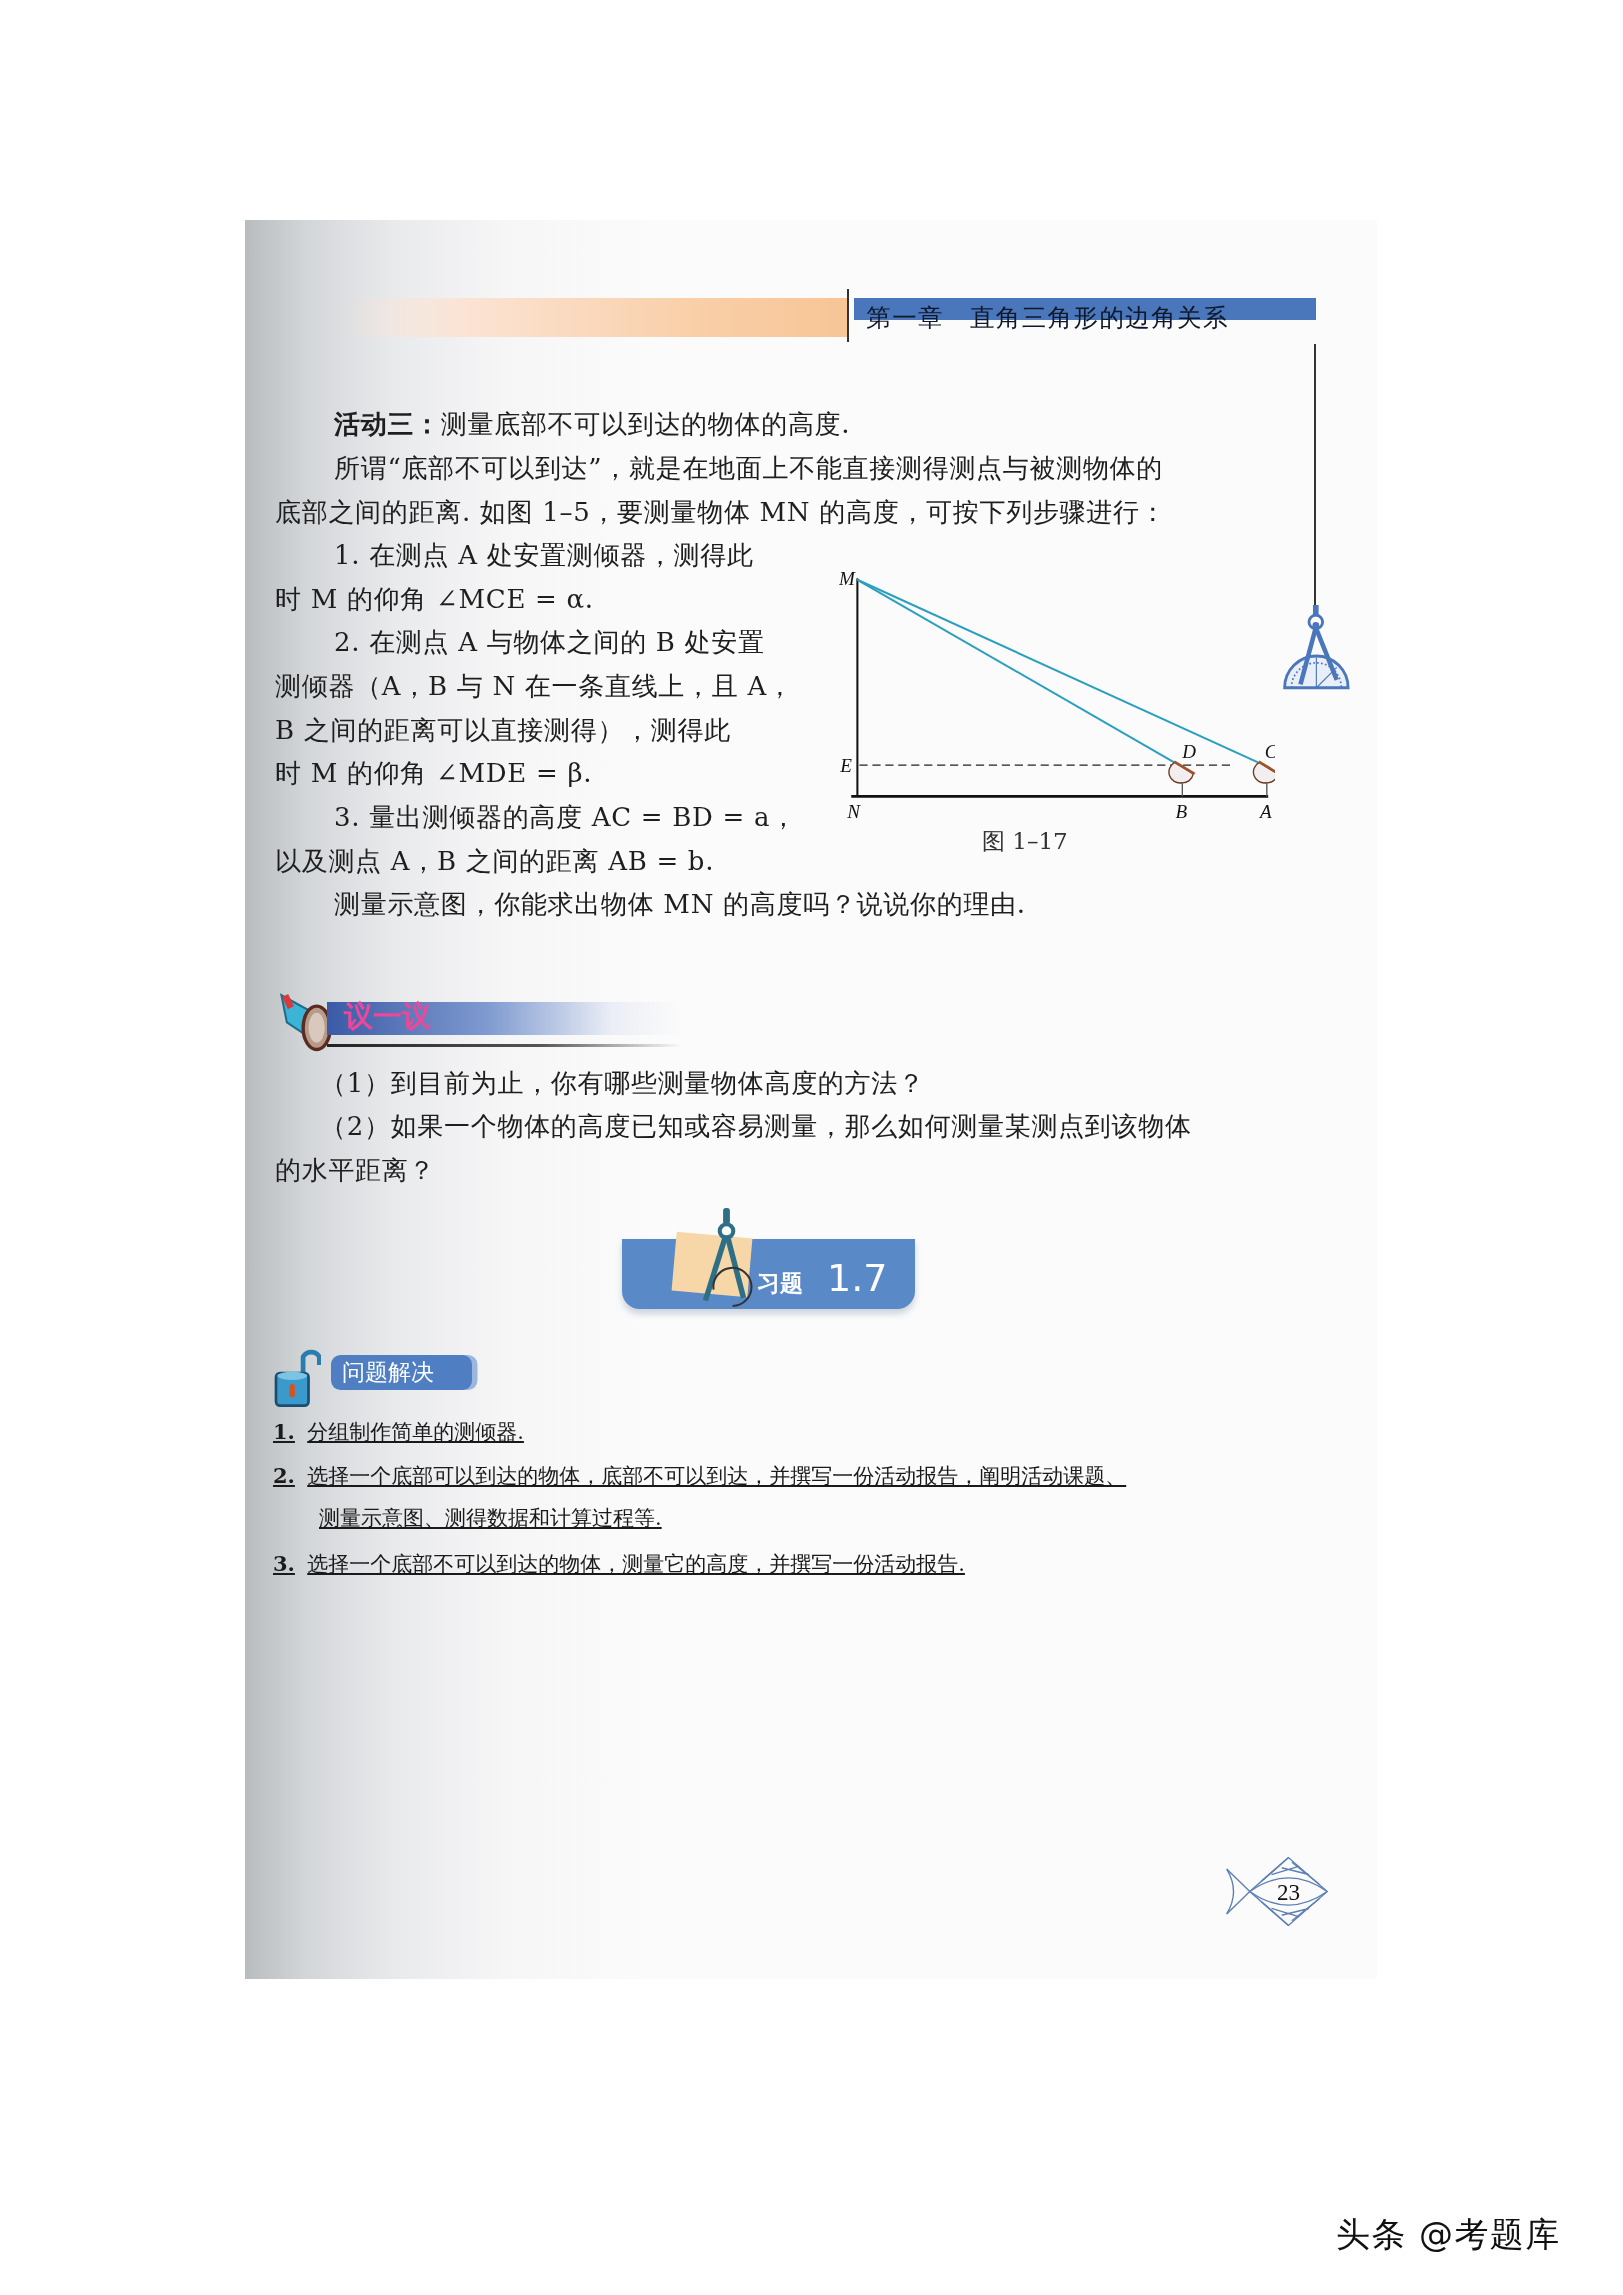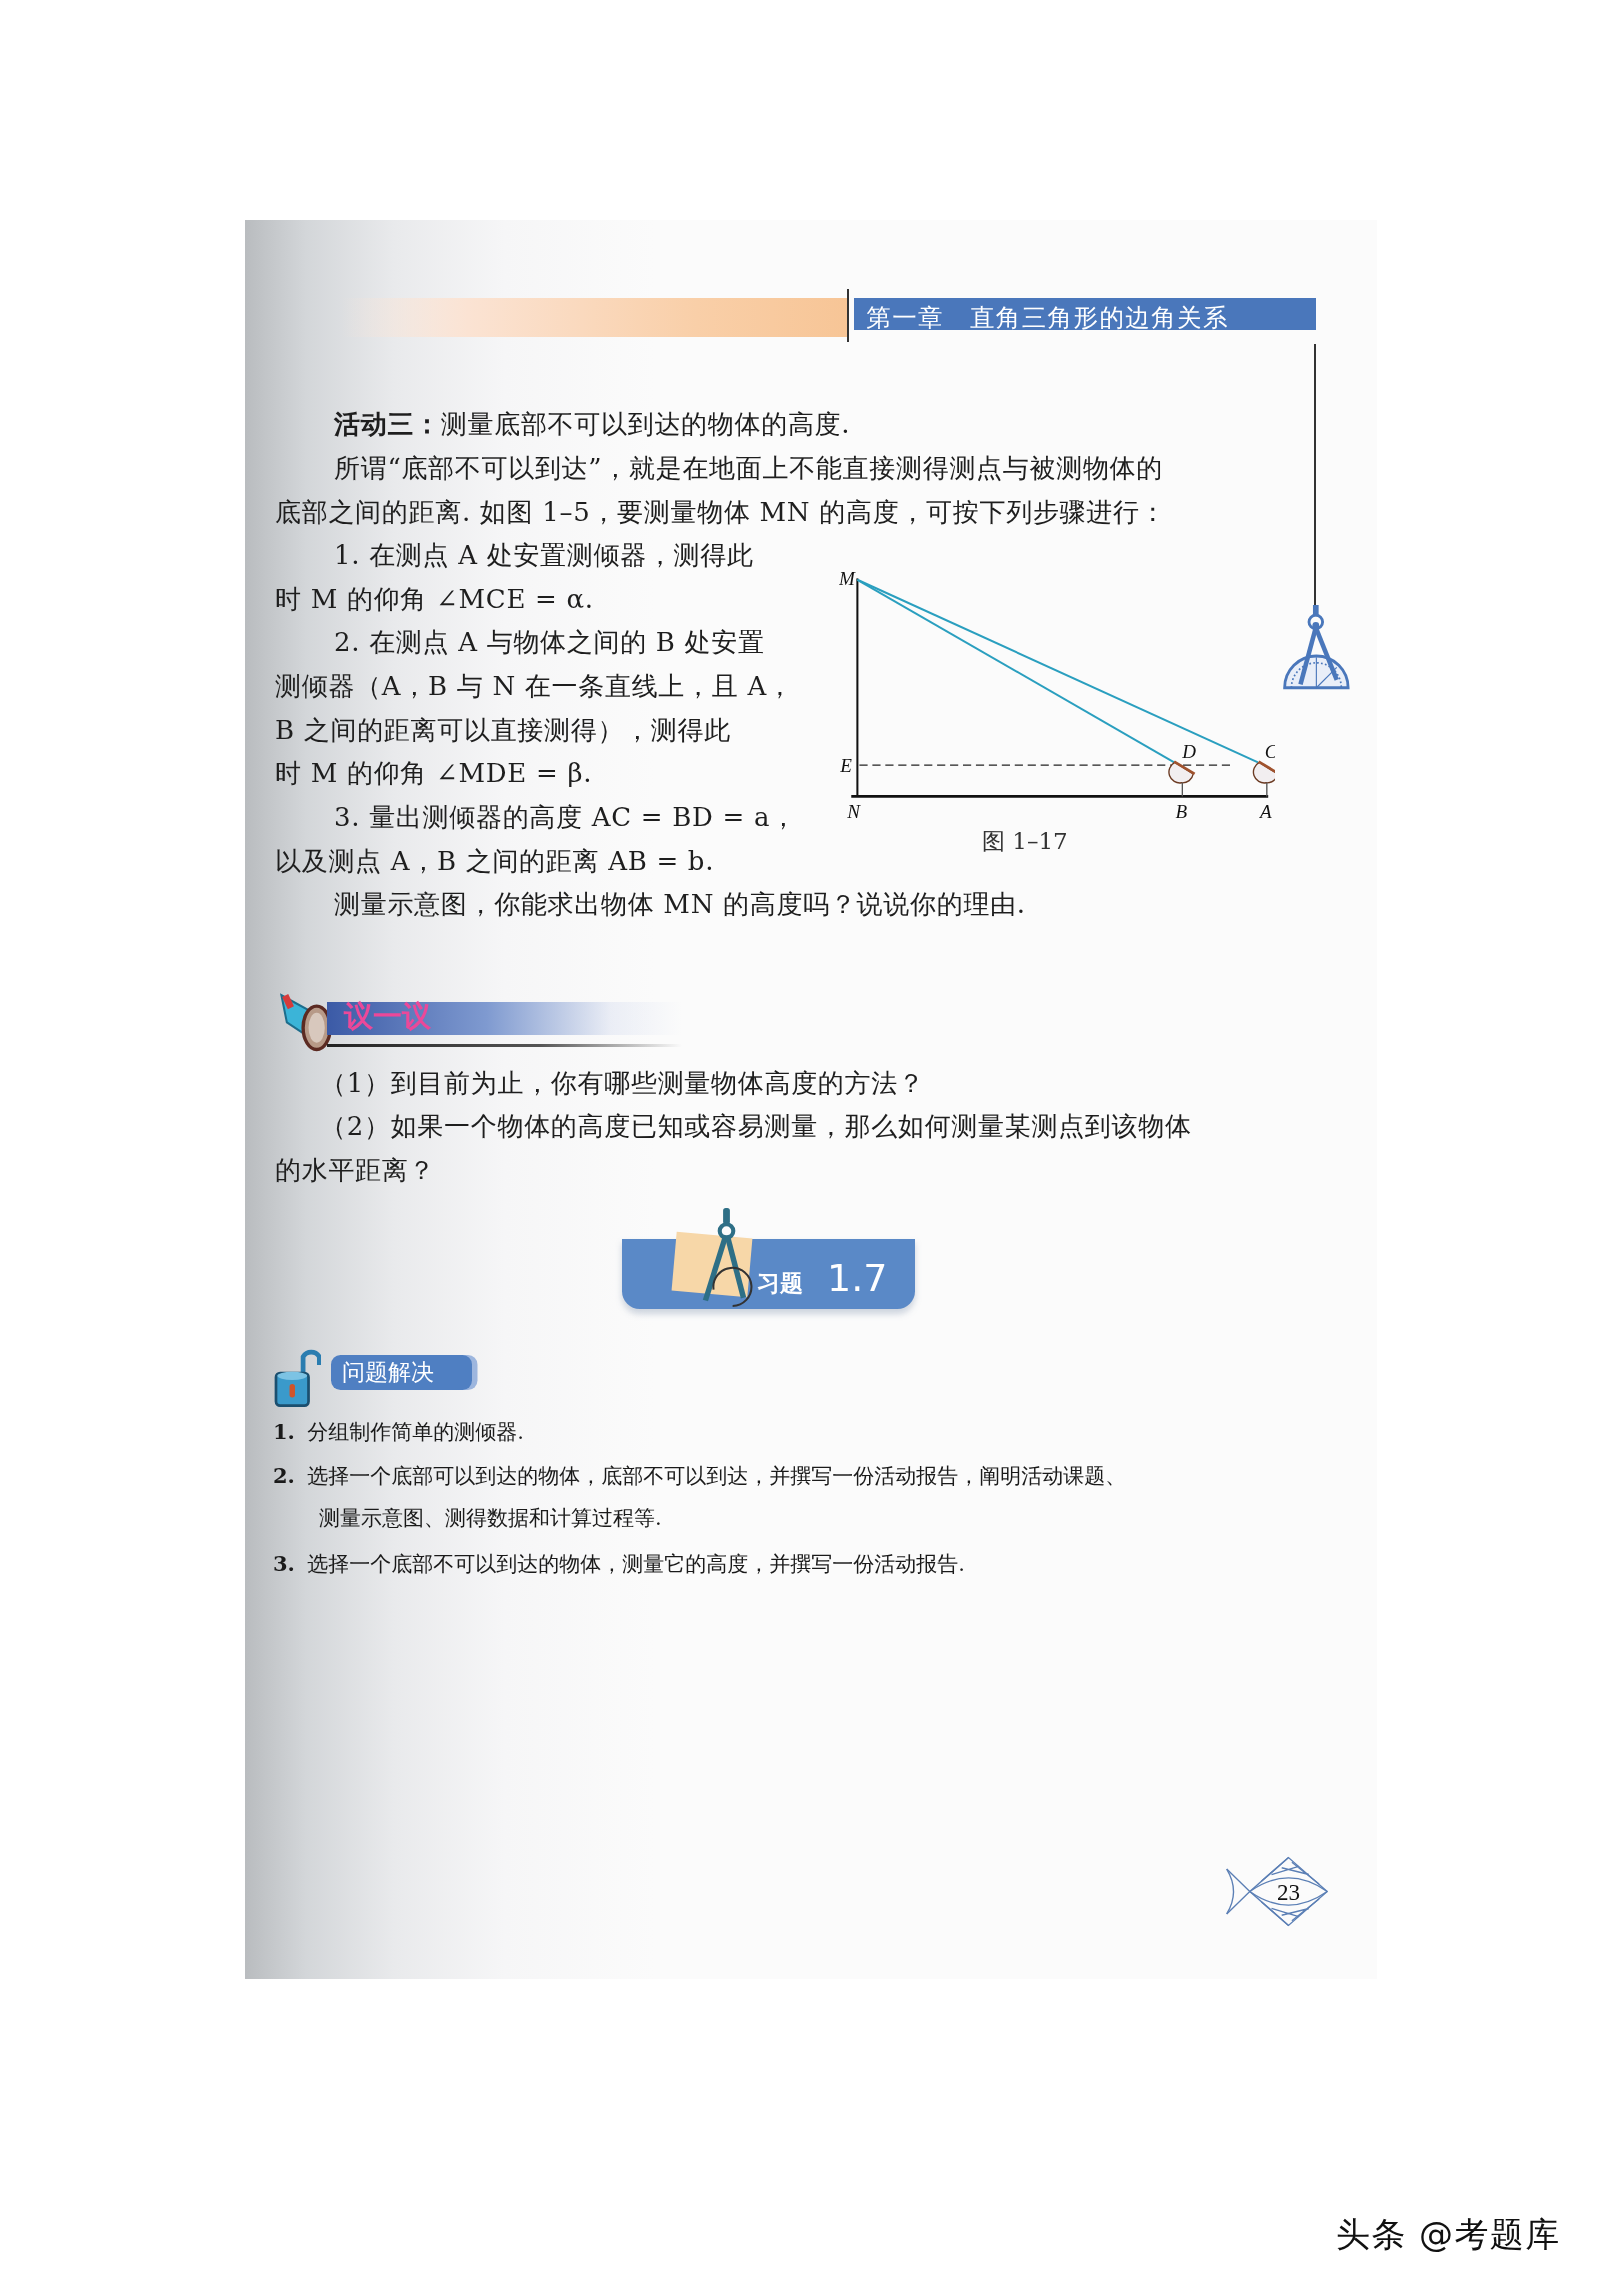--- a/index.html
+++ b/index.html
@@ -8,22 +8,22 @@
   .page { position:absolute; left:245px; top:220px; width:1132px; height:1759px;
           background:linear-gradient(to right,#b9bcbf 0px,#d3d6d9 61px,#e9eaec 150px,#f6f6f7 259px,#fbfbfb 409px,#fbfbfb 100%); }
   .abs { position:absolute; white-space:nowrap; }
   .txt { font-size:26px; line-height:44px; color:#1e1e1e; letter-spacing:0.7px; }
   .bold { font-weight:bold; font-family:"DejaVu Sans","Liberation Sans",sans-serif; }
 
   
   .hdr-orange { left:341px; top:298px; width:508px; height:39px;
      background:linear-gradient(to right,rgba(255,255,255,0) 0%,#fbe3d3 25%,#f9cfa8 70%,#f7c596 100%); }
   .hdr-vline { left:847px; top:289px; width:2px; height:53px; background:#333; }
-  .hdr-blue { left:854px; top:298px; width:462px; height:32px; background:#4a77bb;
-     color:#ffffff; font-family:Liberation Sans, sans-serif; font-size:24.5px; line-height:39px; padding-left:12.3px; box-sizing:border-box; letter-spacing:1.4px;}
+  .hdr-blue { left:854px; top:298px; width:462px; height:22px; background:#4a77bb;
+     color:#0f172a; font-family:Liberation Sans, sans-serif; font-size:24.5px; line-height:39px; padding-left:12.3px; box-sizing:border-box; letter-spacing:1.4px;}
   .hdr-rline { left:1314px; top:344px; width:2px; height:262px; background:#333; }
 
   
   .diagram { left:839px; top:566px; width:436px; height:266px; }
   .caption { left:982px; top:826px; font-size:23px; color:#333; }
 
   
   .discuss-bar { left:327px; top:1002px; width:355px; height:33px;
      background:linear-gradient(to right,#3b5aa6 0%,#7f9ad0 45%,rgba(200,210,235,0.3) 80%,rgba(255,255,255,0) 100%); }
   .discuss-line { left:327px; top:1044px; width:355px; height:2.7px;
@@ -36,21 +36,21 @@
       border-radius:0 0 17.7px 17.7px; box-shadow:0 4.1px 6.8px rgba(120,140,170,0.35); }
   .ex-note { left:674px; top:1235px; width:76px; height:59px; background:#f7d7a8; transform:rotate(5deg); }
   .ex-label { left:757px; top:1256px; color:#fff; font-family:"DejaVu Sans","Liberation Sans",sans-serif; }
   .ex-label .k { font-size:23px; font-weight:bold; }
   .ex-label .n { font-size:38px; margin-left:24px; }
 
   
   .ps-tag { left:331px; top:1355px; width:141px; height:35px; background:#4f7fc2; border-radius:9.5px;
       color:#fff; font-size:23px; line-height:35px; font-family:"DejaVu Sans","Liberation Sans",sans-serif; padding-left:11px; box-sizing:border-box;
       box-shadow:5.5px 0 0 #9db6de; }
-  .prob { font-size:21px; line-height:27px; color:#1a1a1a; font-family:"DejaVu Serif","Liberation Serif",serif; }
+  .prob { font-size:21px; line-height:27px; color:#1a1a1a; font-family:"DejaVu Serif","Liberation Serif",serif;text-decoration:underline; }
   .prob .num { font-weight:bold; margin-right:12.3px; }
 
   .pnum { left:1224px; top:1854px; width:112px; height:75px; }
   .watermark { left:1336px; top:2212px; font-size:34px; color:#111; font-family:"DejaVu Sans","Liberation Sans",sans-serif; letter-spacing:1.4px; }
 </style>
 </head>
 <body>
 
 <div class="page"></div>
 

